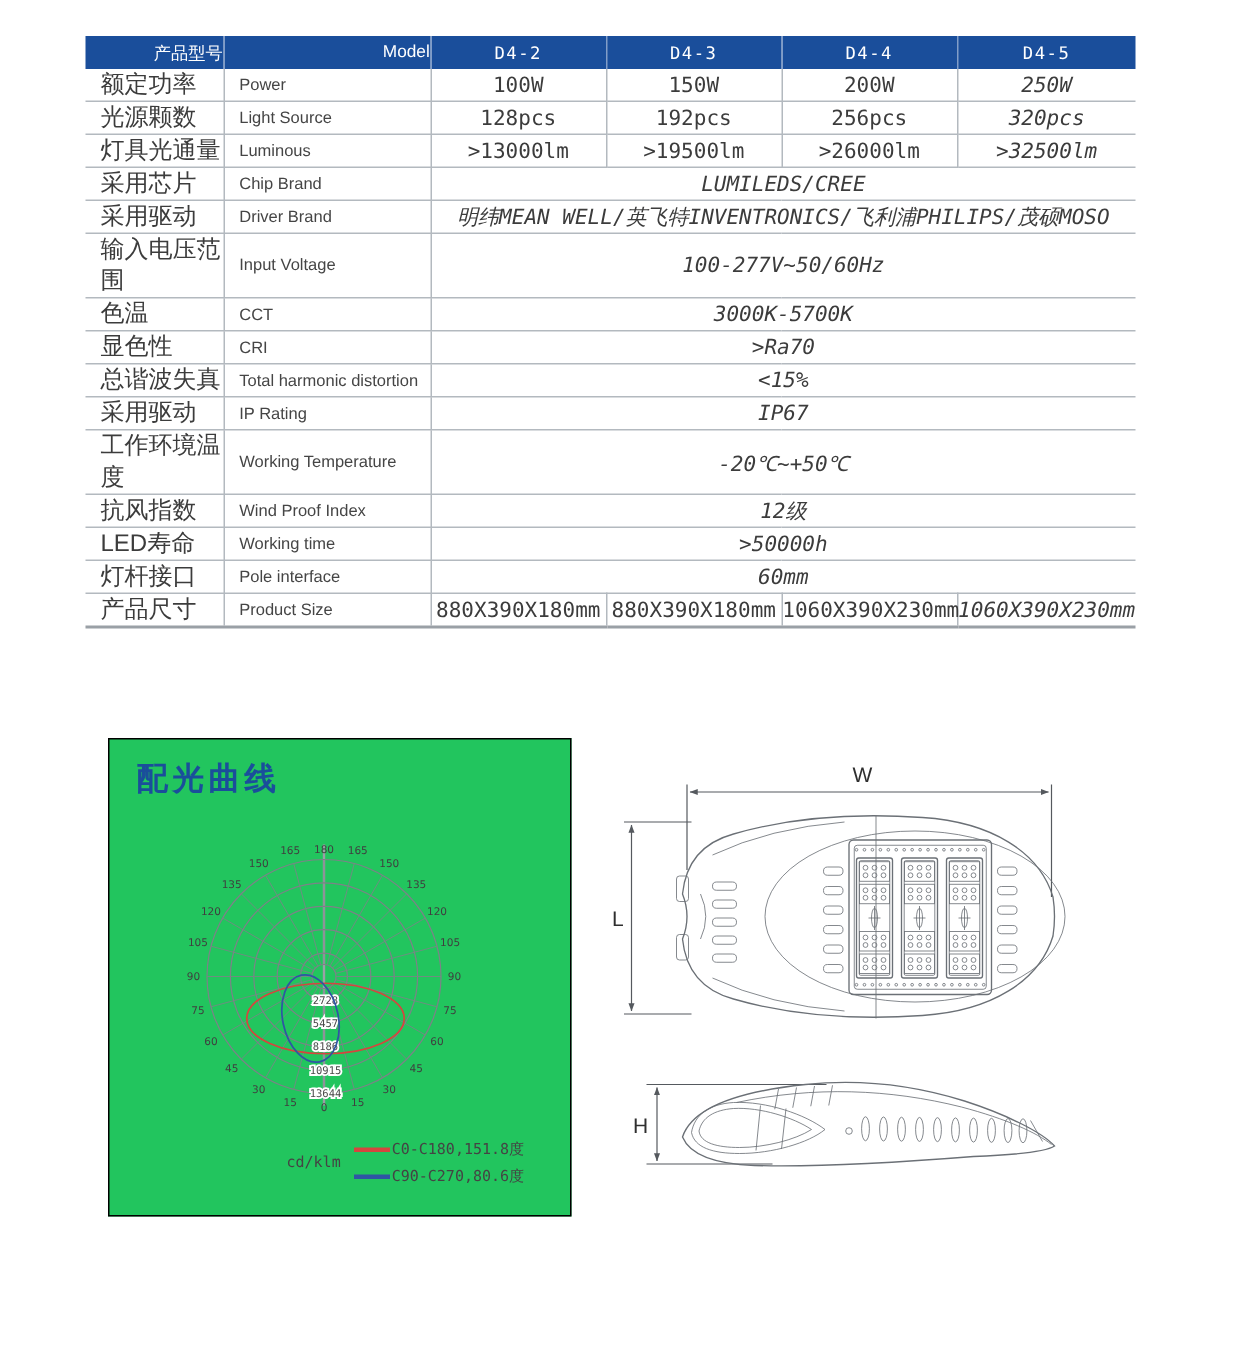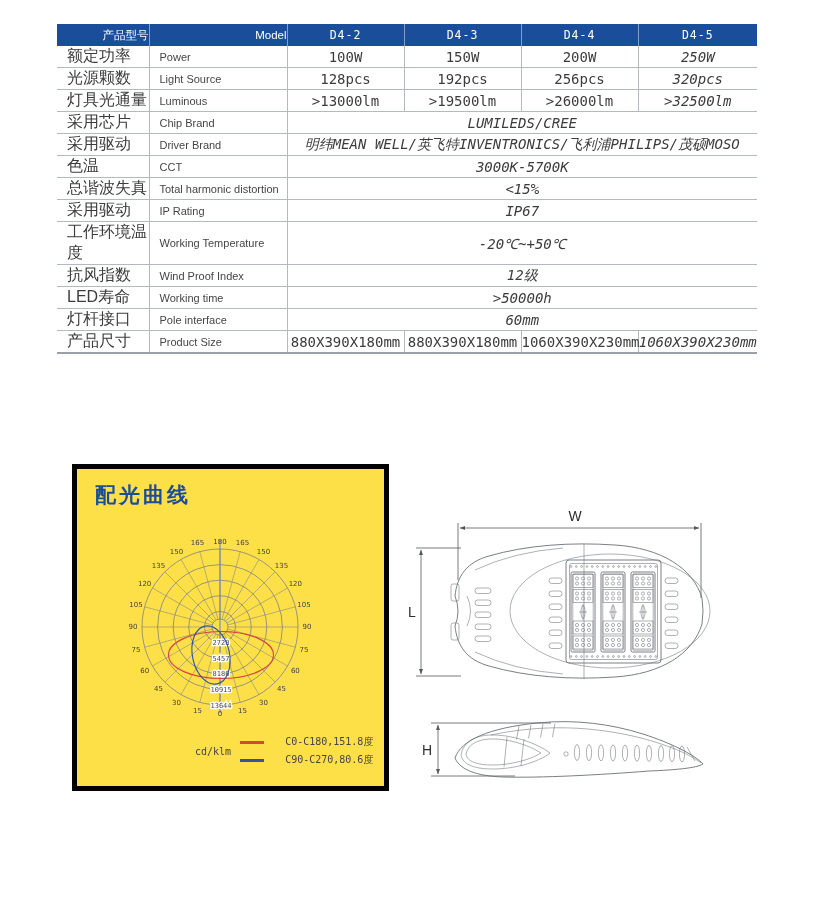--- a/index.html
+++ b/index.html
@@ -20,29 +20,29 @@
   table.spec th.model{font-family:"DejaVu Sans Mono",monospace;letter-spacing:1px;}
   table.spec td{height:21px;padding:0;border-bottom:1px solid var(--border);
                 border-right:1px solid var(--border);background:#fff;}
   table.spec td:last-child{border-right:none;font-style:italic;}
   table.spec td.cn{padding-left:10px;font-size:16px;}
   table.spec td.en{padding-left:10px;font-size:11px;color:#454545;}
   table.spec td.val{text-align:center;font-family:"DejaVu Sans Mono",monospace;font-size:14px;}
   table.spec tr:last-child td{border-bottom:2.5px solid #9aa0a6;}
 
   
-  .photo-box{position:absolute;left:72px;top:464px;width:307px;height:317px;
-             border:5px solid #000000;background:#fde047;}
+  .photo-box{position:absolute;left:72px;top:492px;width:307px;height:317px;
+             border:1px solid #000000;background:#22c55e;}
   .photo-title{position:absolute;left:18px;top:12px;font-size:21px;font-weight:bold;
                letter-spacing:3px;color:var(--title-blue);}
   .photo-box svg{position:absolute;left:0;top:0;}
   .legend{position:absolute;left:118px;top:266px;display:flex;align-items:center;gap:9px;
           font-family:"DejaVu Sans Mono",monospace;font-size:10px;color:#444;}
   .legend .rows{display:flex;flex-direction:column;gap:4px;}
-  .legend .row{display:flex;align-items:center;gap:21px;}
+  .legend .row{display:flex;align-items:center;gap:1px;}
   .legend .swatch{display:inline-block;width:24px;height:3px;}
 
   
   .drawings{position:absolute;left:403px;top:500px;}
   .drawings .outline{fill:none;stroke:var(--draw);stroke-width:.9;}
   .drawings .thin{fill:none;stroke:var(--draw);stroke-width:.55;}
   .drawings .dim{stroke:var(--dim);stroke-width:.8;fill:none;}
   .drawings text{font-family:"Liberation Sans","DejaVu Sans",sans-serif;font-size:14px;fill:#2f2f2f;}
 
   .polar .ring{fill:none;stroke:#7d8288;stroke-width:.8;}
@@ -106,23 +106,33 @@
           <td class="cn">采用芯片</td>
           <td class="en">Chip Brand</td>
           <td class="val" colspan="4">LUMILEDS/CREE</td>
         </tr>
         <tr>
           <td class="cn">采用驱动</td>
           <td class="en">Driver Brand</td>
           <td class="val" colspan="4">明纬MEAN WELL/英飞特INVENTRONICS/飞利浦PHILIPS/茂硕MOSO</td>
         </tr>
         <tr>
+          <td class="cn">输入电压范围</td>
+          <td class="en">Input Voltage</td>
+          <td class="val" colspan="4">100-277V~50/60Hz</td>
+        </tr>
+        <tr>
           <td class="cn">色温</td>
           <td class="en">CCT</td>
           <td class="val" colspan="4">3000K-5700K</td>
+        </tr>
+        <tr>
+          <td class="cn">显色性</td>
+          <td class="en">CRI</td>
+          <td class="val" colspan="4">&gt;Ra70</td>
         </tr>
         <tr>
           <td class="cn">总谐波失真</td>
           <td class="en">Total harmonic distortion</td>
           <td class="val" colspan="4">&lt;15%</td>
         </tr>
         <tr>
           <td class="cn">采用驱动</td>
           <td class="en">IP Rating</td>
           <td class="val" colspan="4">IP67</td>

